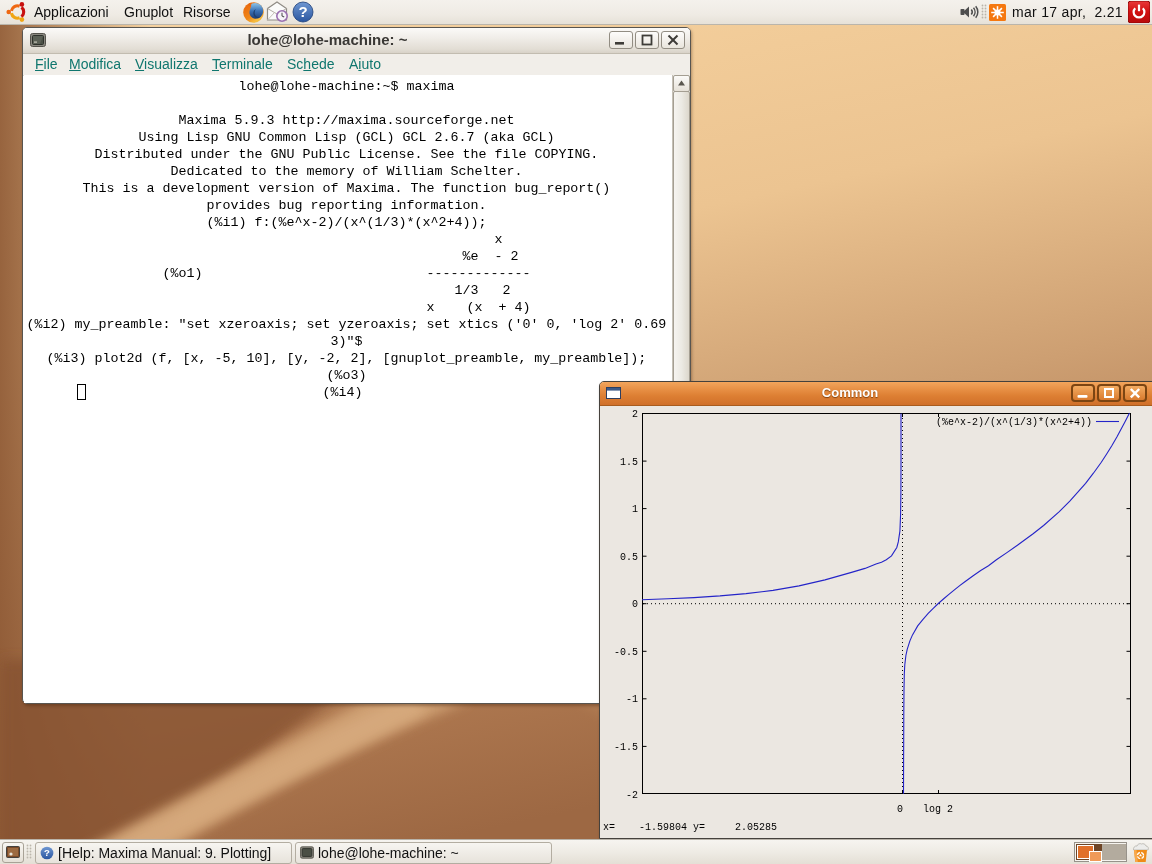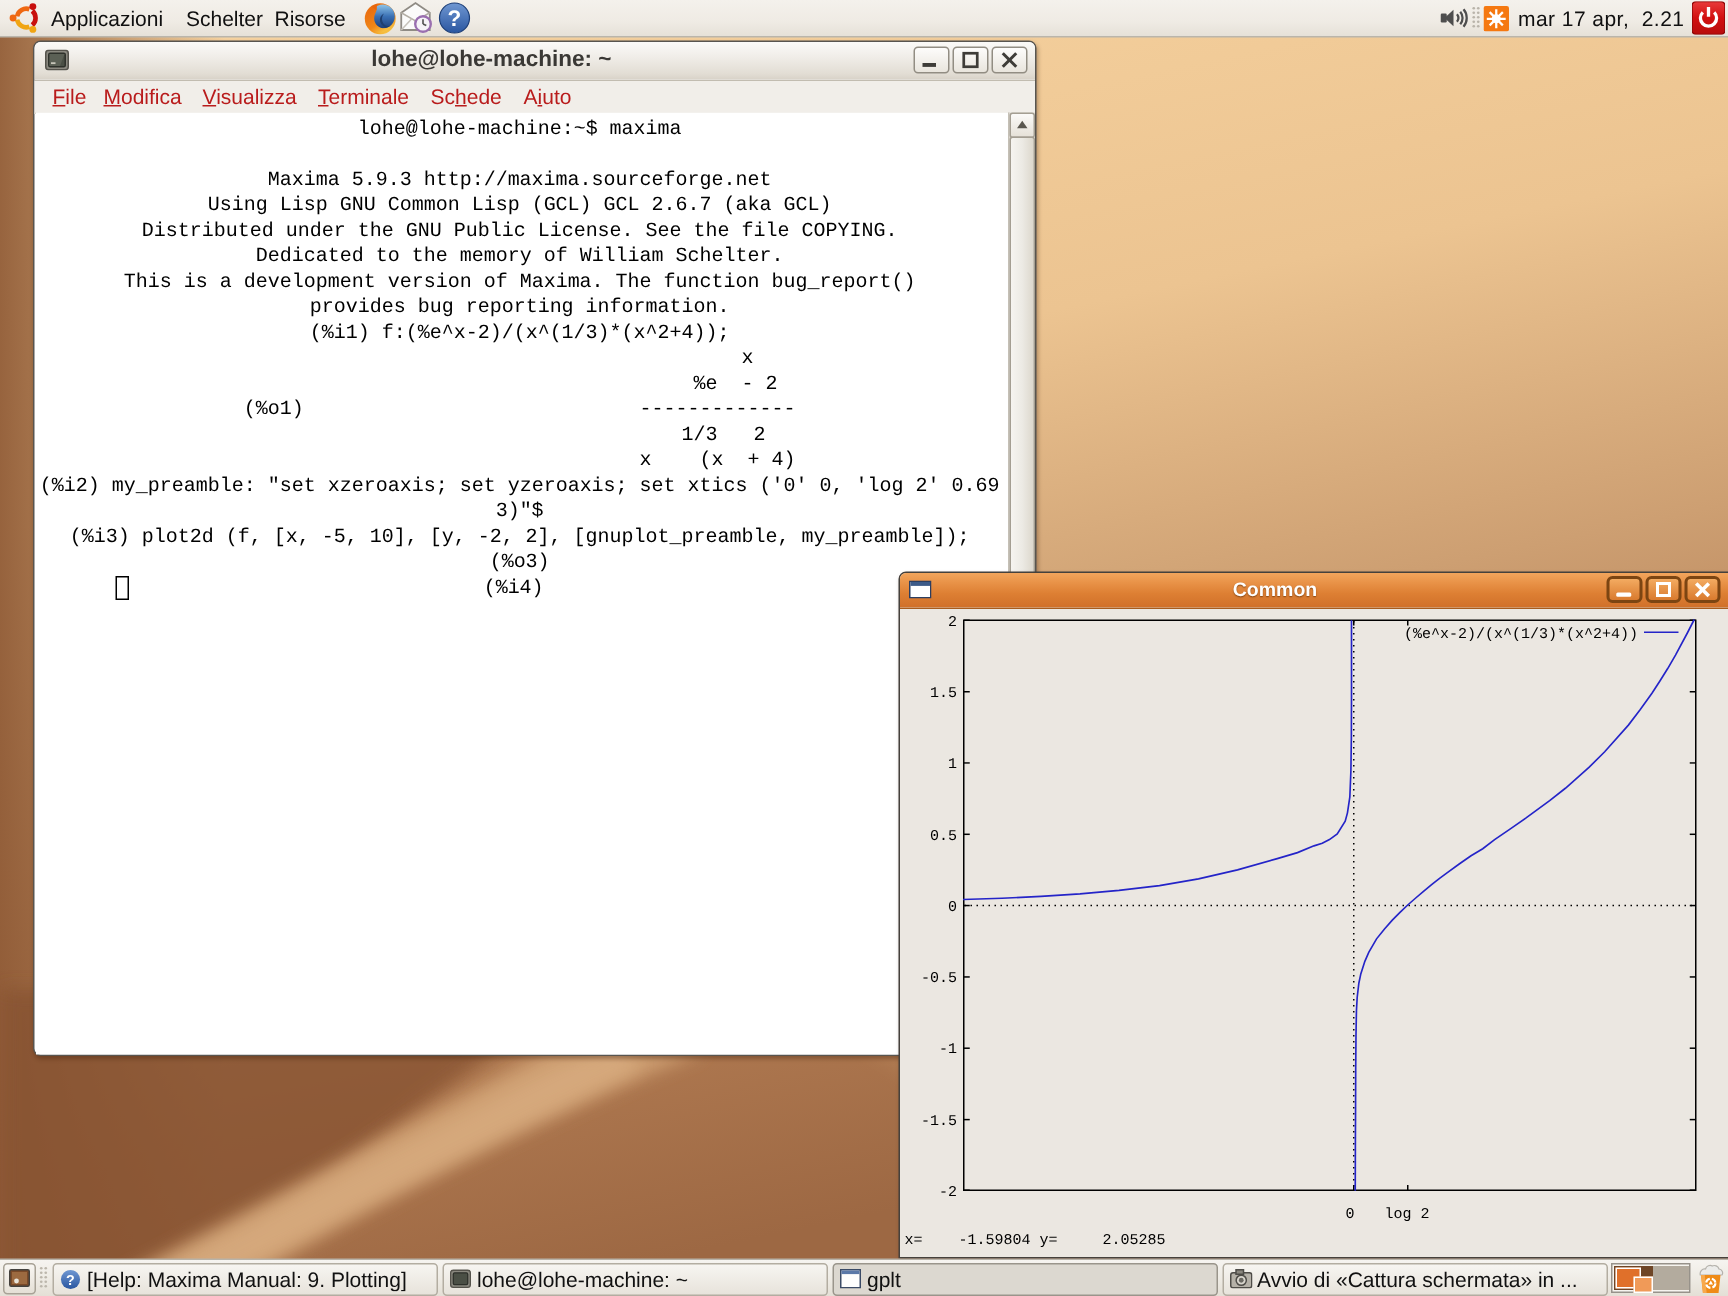--- a/index.html
+++ b/index.html
@@ -13,21 +13,21 @@
 #clock{position:absolute;top:0;height:40px;line-height:24px;font-size:14px;color:#101010;left:1012px;}
 
 #term{position:absolute;left:22px;top:27px;width:667px;height:675px;z-index:10;
  border:1px solid #585550;border-radius:5px;background:#fff;box-shadow:1px 2px 3px rgba(60,30,10,.35);}
 #ttitle{position:absolute;left:0;top:0;width:100%;height:25px;border-radius:4px 4px 0 0;
  background:linear-gradient(to bottom,#fbfaf8 0%,#f0ede8 40%,#e2ddd4 85%,#d8d2c8 100%);
  border-bottom:1px solid #c2bcb0;}
 #ttitle .tit{position:absolute;left:0;right:58px;top:3px;text-align:center;font-weight:bold;font-size:15px;color:#3a3835;}
 .wbtn{position:absolute;top:3px;width:22px;height:16px;border:1px solid #928d83;border-radius:3px;
  background:linear-gradient(to bottom,#fdfcfb,#e9e5dd);}
-#tmenu{position:absolute;left:0;top:26px;width:100%;height:21px;background:#f1eee9;border-bottom:1px solid #dcd7cd;font-size:14px;color:#b91c1c;}
+#tmenu{position:absolute;left:0;top:26px;width:100%;height:21px;background:#f1eee9;border-bottom:1px solid #dcd7cd;font-size:14px;color:#0f766e;}
 #tmenu span{position:absolute;top:2px;}
 #tmenu u{text-decoration:underline;}
 #tbody{position:absolute;left:1px;top:47px;width:648px;height:628px;background:#fff;}
 #tbody pre{margin:0;position:absolute;left:2.5px;top:2.5px;font-family:"Liberation Mono",monospace;
  font-size:13.333px;line-height:17px;color:#000;text-align:center;}
 #cursor{position:absolute;left:53px;top:309px;width:7px;height:14px;border:1px solid #000;}
 #tscroll{position:absolute;right:0;top:47px;width:17px;height:628px;background:#ece9e3;border-left:1px solid #c5c0b6;}
 
 #gp{position:absolute;left:599px;top:381px;width:552px;height:456px;z-index:20;
  border:1px solid #45413c;border-radius:5px 0 0 0;background:#ebe7e1;box-shadow:1px 2px 3px rgba(60,30,10,.35);}
@@ -75,21 +75,21 @@
 <g fill="none" stroke-linecap="butt">
 <path d="M 15.5 6.25 A 6.2 6.2 0 0 1 15.5 15.75" stroke="#c8100e" stroke-width="3.1"></path>
 <path d="M 13.6 16.8 A 6.2 6.2 0 0 1 5.4 12.1" stroke="#f0a513" stroke-width="3.1"></path>
 <path d="M 5.4 9.9 A 6.2 6.2 0 0 1 13.6 5.2" stroke="#ef6812" stroke-width="3.1"></path>
 </g>
 <circle cx="15.9" cy="3.4" r="2.3" fill="#c8100e"></circle>
 <circle cx="15.9" cy="18.6" r="2.3" fill="#f0a513"></circle>
 <circle cx="2.7" cy="11" r="2.3" fill="#ef6812"></circle>
 </svg>
 <span class="menu" style="left:34px">Applicazioni</span>
-<span class="menu" style="left:124px">Schelter</span>
+<span class="menu" style="left:124px">Gnuplot</span>
 <span class="menu" style="left:183px">Risorse</span>
 <svg class="ricon" style="left:242px;top:1px" width="23" height="23" viewBox="0 0 23 23">
 <defs>
         <linearGradient id="ffb" x1="0" y1="0" x2="0" y2="1">
           <stop offset="0" stop-color="#8ec4e8"></stop>
           <stop offset="0.5" stop-color="#3a70b4"></stop>
           <stop offset="1" stop-color="#1c3e78"></stop>
         </linearGradient>
 <linearGradient id="ffo" x1="0" y1="0" x2="0.6" y2="1">
           <stop offset="0" stop-color="#e8650d"></stop>
@@ -333,36 +333,20 @@
       </svg>
 <div class="txt">[Help: Maxima Manual: 9. Plotting]</div>
 </div>
 <div class="tkb" style="left:295px;width:255px">
 <svg style="position:absolute;left:4px;top:3px" width="14" height="13" viewBox="0 0 16 14">
         <rect x="0.5" y="0.5" width="15" height="13" rx="2" fill="#8a887f" stroke="#55534c"></rect>
         <rect x="2.5" y="2.5" width="11" height="9" rx="1" fill="#4a4f45" stroke="#2e312b"></rect>
       </svg>
 <div class="txt">lohe@lohe-machine: ~</div>
 </div>
-<div class="tkb" style="left:555px;width:255px;background:#dcd8d0;border-color:#9a958b">
-<svg style="position:absolute;left:4px;top:3px" width="14" height="13" viewBox="0 0 14 13">
-        <rect x="0.5" y="0.5" width="13" height="12" fill="#fdfdfd" stroke="#3a4a66"></rect>
-        <rect x="1" y="1" width="12" height="2.4" fill="#5a78a8"></rect>
-      </svg>
-<div class="txt">gplt</div>
-</div>
-<div class="tkb" style="left:815px;width:255px">
-<svg style="position:absolute;left:4px;top:3px" width="15" height="13" viewBox="0 0 15 13">
-        <rect x="0.5" y="2.5" width="14" height="10" rx="1.5" fill="#b5b1a8" stroke="#4e4c48"></rect>
-        <rect x="4" y="0.5" width="5" height="3" fill="#8a877f" stroke="#4e4c48"></rect>
-        <circle cx="7.5" cy="7.5" r="3.4" fill="#d8d5cd" stroke="#4e4c48"></circle>
-        <circle cx="7.5" cy="7.5" r="1.6" fill="#6a6862"></circle>
-      </svg>
-<div class="txt">Avvio di «Cattura schermata» in ...</div>
-</div>
 <div style="position:absolute;left:1074px;top:2px;width:53px;height:20px;border:1px solid #97928a;background:#f6f4ef;box-sizing:border-box">
 <div style="position:absolute;left:1px;top:1px;width:26px;height:16px;background:#6e4526">
 <div style="position:absolute;left:1px;top:1px;width:15px;height:12px;background:#e0702a;border:1px solid #fff"></div>
 <div style="position:absolute;left:13px;top:7px;width:11px;height:9px;background:#f09a58;border:1px solid #fff"></div>
 </div>
 <div style="position:absolute;left:27px;top:1px;width:24px;height:16px;background:#b3ab9e"></div>
 </div>
 <svg style="position:absolute;left:1131px;top:2px" width="19" height="21" viewBox="0 0 19 21">
 <path d="M2.5 8 C2 5.5 4 3.5 6 4 C6.5 2 9 1 10.5 2 C12 1.2 14.5 2 15 4 C17 4 18 6.5 17 8 Z" fill="#ececea" stroke="#b5b2ac" stroke-width="0.8"></path>
 <path d="M3 8 L16 8 L14.7 20 L4.3 20 Z" fill="#ef8b17"></path>

